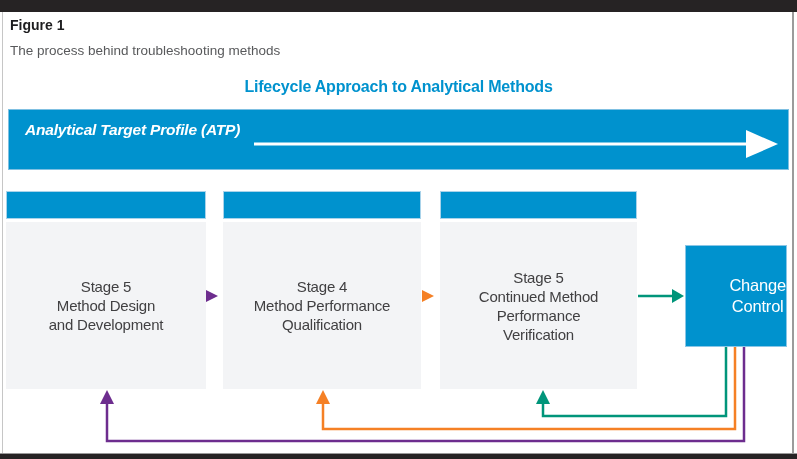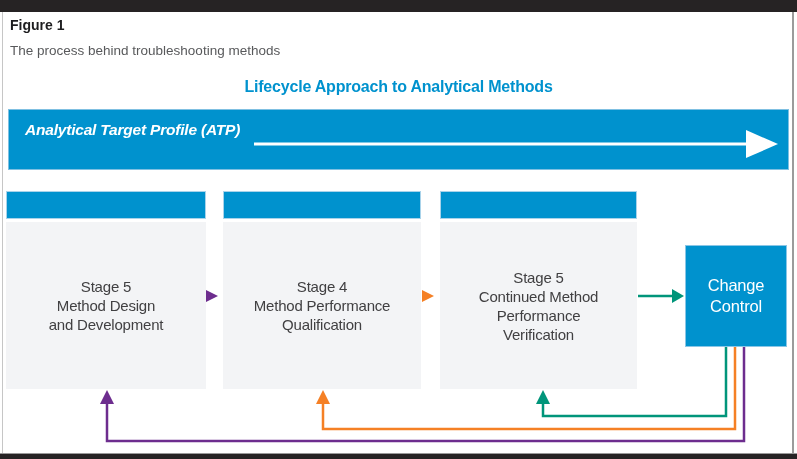--- a/index.html
+++ b/index.html
@@ -18,21 +18,21 @@
   .atp-label{position:absolute;left:16px;top:11px;font-size:15.5px;font-weight:bold;color:#ffffff;letter-spacing:-0.2px;}
   .stage{position:absolute;}
   .stage-header{position:absolute;top:191px;height:28px;background:#0092ce;
                 border:1px solid #a9d3ea;box-sizing:border-box;}
   .stage-body{position:absolute;top:222px;height:167px;background:#f3f4f6;
               display:flex;align-items:center;justify-content:center;}
   .stage-text{font-size:15px;line-height:19px;color:#414042;text-align:center;
               white-space:pre-line;letter-spacing:-0.2px;}
   .change-control{position:absolute;left:685px;top:245px;width:102px;height:102px;background:#0092ce;
                   border:1px solid #8ac6e6;box-sizing:border-box;
-                  display:flex;align-items:center;justify-content:center;}
+                  display:flex;align-items:center;justify-content:flex-end;}
   .cc-text{font-size:16.5px;line-height:21px;color:#ffffff;text-align:center;white-space:pre-line;letter-spacing:-0.2px;}
   .overlay{position:absolute;left:0;top:0;width:797px;height:459px;pointer-events:none;}
 </style>
 </head>
 <body>
 
 <div class="figure">
   <div class="topbar"></div>
 
   <div class="fig-label">Figure 1</div>

